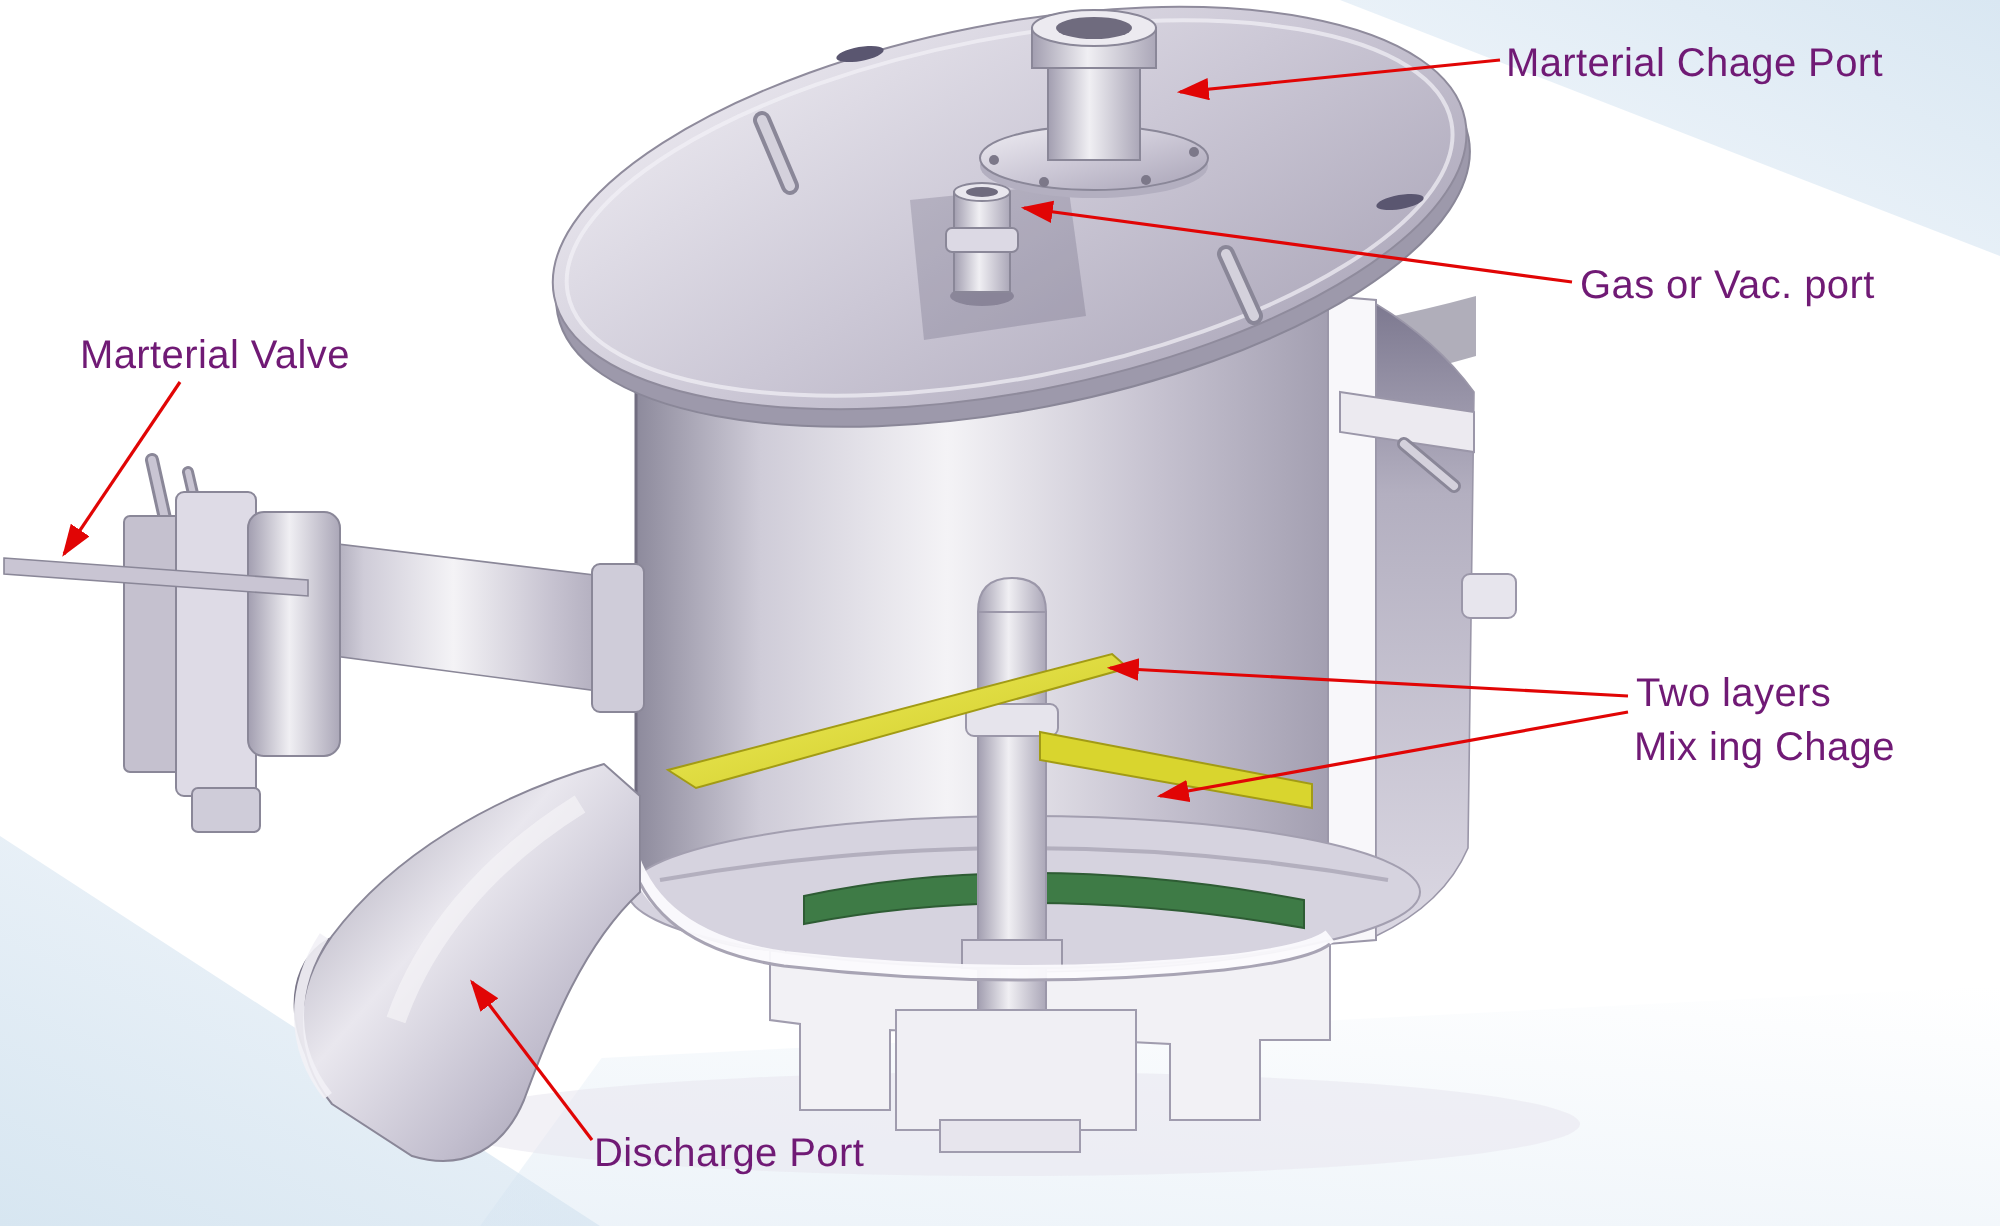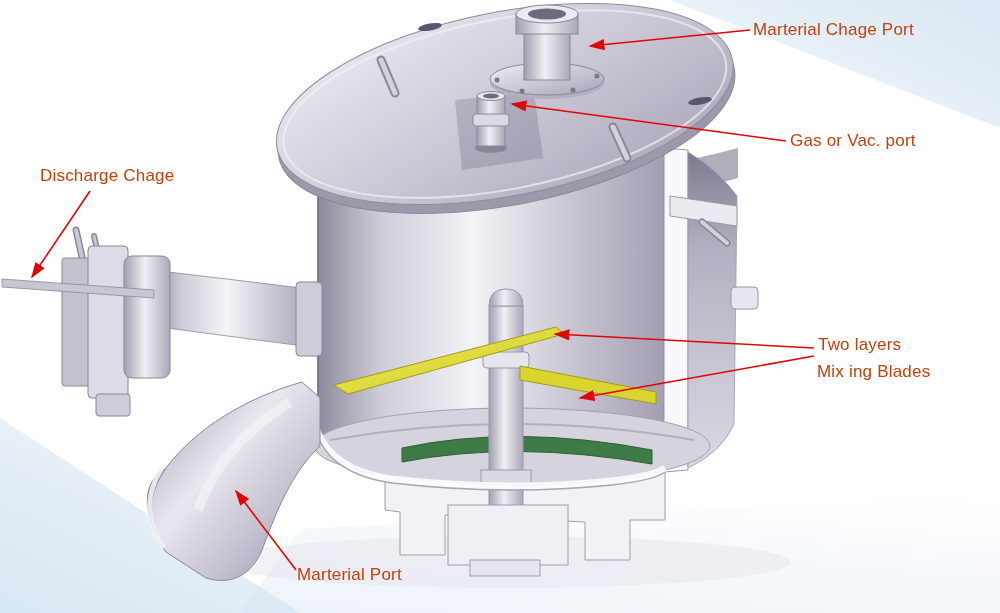--- a/index.html
+++ b/index.html
@@ -18,21 +18,21 @@
     background:linear-gradient(25deg,#d7e6f1 0%,#e8f0f7 60%,rgba(255,255,255,0) 100%);
     clip-path:polygon(0 0,0 100%,100% 100%);
   }
   .bg-bottom-right{
     right:0;bottom:0;width:760px;height:120px;
     background:linear-gradient(185deg,rgba(255,255,255,0) 0%,rgba(213,228,241,.45) 100%);
     clip-path:polygon(0 100%,8% 30%,100% 0,100% 100%);
   }
   svg.art{position:absolute;left:0;top:0;}
   .lbl{
-    position:absolute;color:#c2410c;font-size:17px;line-height:1.1;
+    position:absolute;color:#701a75;font-size:20px;line-height:1.1;
     white-space:nowrap;letter-spacing:.2px;
   }
 </style>
 </head>
 <body>
 
 <div class="stage">
 
   <div class="bg-band bg-top-right"></div>
   <div class="bg-band bg-bottom-left"></div>
@@ -190,21 +190,21 @@
       <path d="M814,348 L555,334" marker-end="url(#arr)"></path>
       <path d="M814,356 L580,398" marker-end="url(#arr)"></path>
       <path d="M296,570 L236,491" marker-end="url(#arr)"></path>
     </g>
   </svg>
 
   <div class="lbl" style="left:753px;top:21px">Marterial Chage Port</div>
 
   <div class="lbl" style="left:790px;top:132px">Gas or Vac. port</div>
 
-  <div class="lbl" style="left:40px;top:167px">Discharge Chage</div>
+  <div class="lbl" style="left:40px;top:167px">Marterial Valve</div>
 
   <div class="lbl" style="left:818px;top:336px">Two layers</div>
 
-  <div class="lbl" style="left:817px;top:363px">Mix ing Blades</div>
-
-  <div class="lbl" style="left:297px;top:566px">Marterial Port</div>
+  <div class="lbl" style="left:817px;top:363px">Mix ing Chage</div>
+
+  <div class="lbl" style="left:297px;top:566px">Discharge Port</div>
 
 </div>
 
 </body></html>

